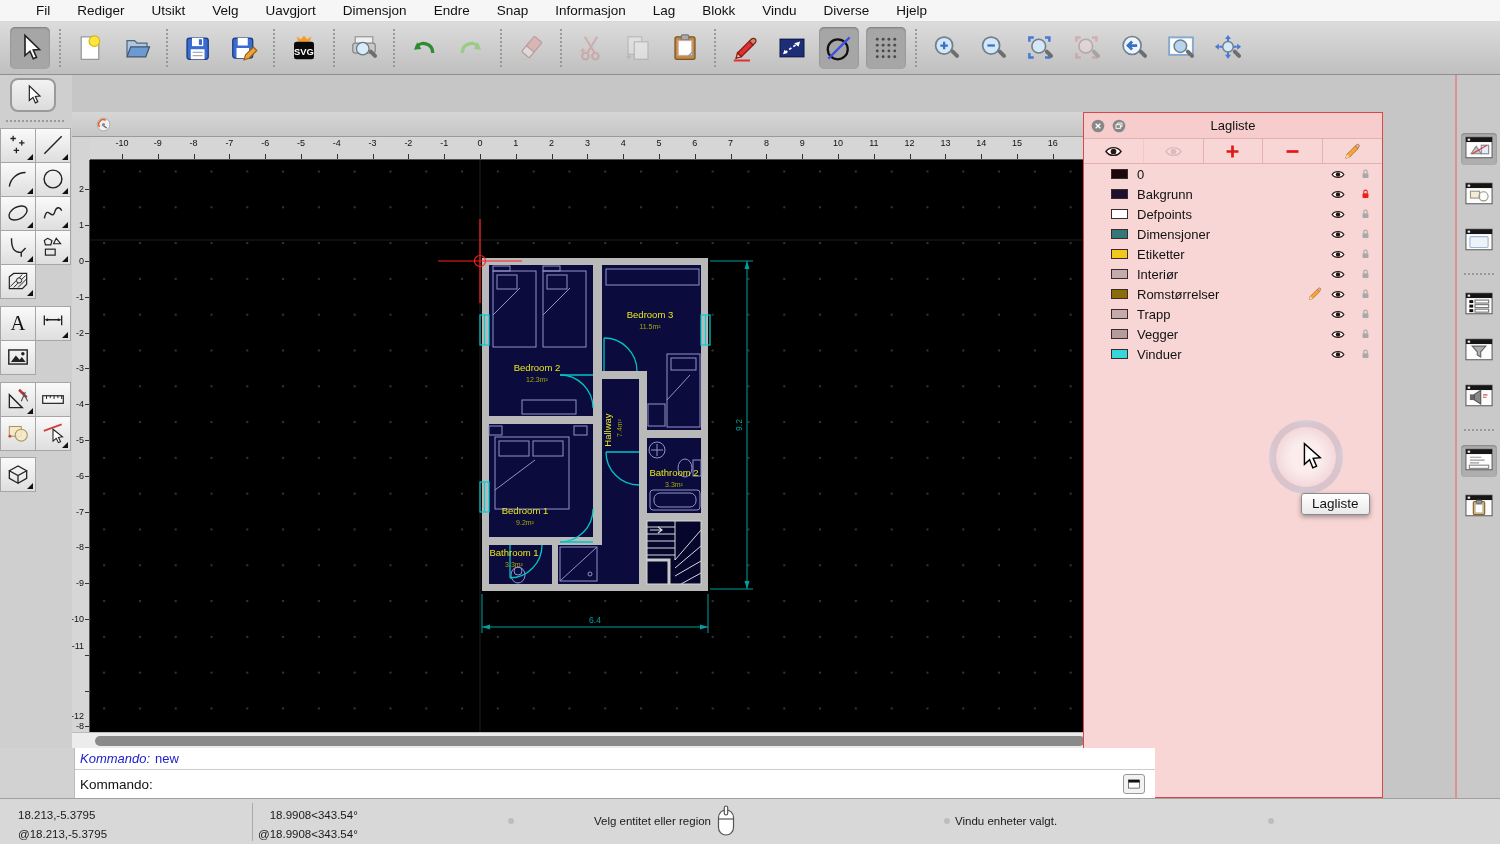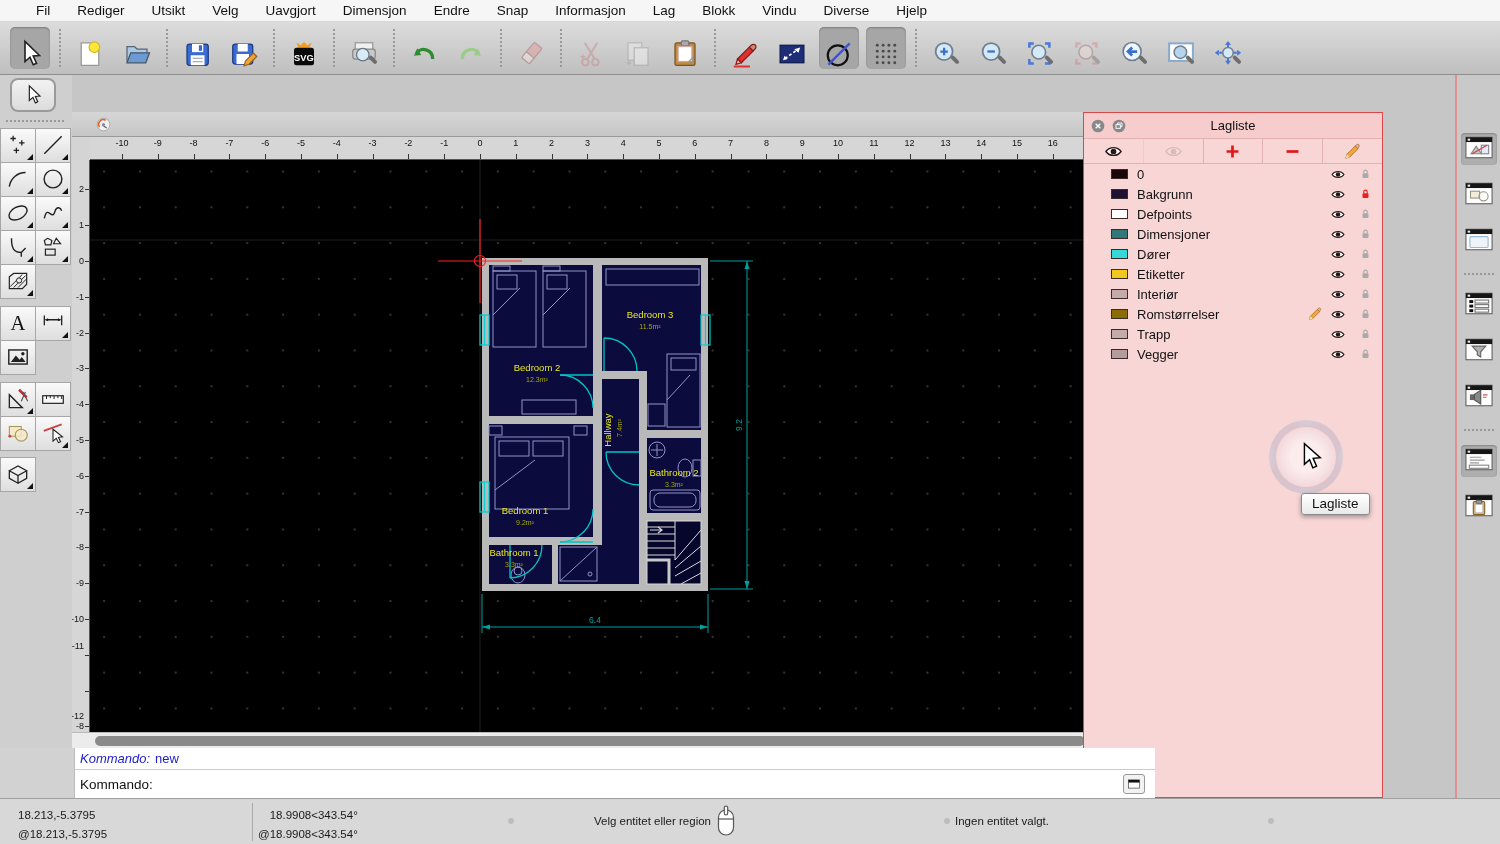--- a/index.html
+++ b/index.html
@@ -10,21 +10,21 @@
   
   .menubar { position:absolute; left:0; top:0; width:1500px; height:22px; background:#f6f6f6;
     border-bottom:1px solid #d8d8d8; display:flex; align-items:center; padding-left:36px; gap:27px; }
   .menu-item { font-size:13.5px; color:#111; cursor:default; }
 
   
   .toolbar { position:absolute; left:0; top:22px; width:1500px; height:53px;
     background:linear-gradient(#dcdcdc,#bfbfbf); border-bottom:1px solid #8f8f8f;
     display:flex; align-items:center; padding-left:10px; gap:7px; }
   .tb-btn { width:40px; height:42px; border:none; background:transparent; display:flex;
-    align-items:flex-end; justify-content:center; border-radius:5px; }
+    align-items:center; justify-content:center; border-radius:5px; }
   .tb-btn.pressed { background:#a6a6a6; box-shadow:inset 0 1px 2px rgba(0,0,0,.25); }
   .tb-btn.disabled { opacity:.4; }
   .tb-ic { width:30px; height:30px; display:block; }
   .tb-ic svg { width:100%; height:100%; }
   .tb-sep { align-self:center; height:38px; border-left:2px dotted #999; margin:0 2px; }
 
   
   .workspace { position:absolute; left:0; top:75px; width:1500px; height:723px; background:#c6c6c6; }
 
   
@@ -839,37 +839,20 @@
               </svg>
             </span>
             <span class="layer-lock">
               <svg viewBox="0 0 24 24">
                 <rect x="6.5" y="10.5" width="11" height="9" rx="1.5" fill="#a9a9a9"></rect>
                 <path d="M8.8 10.5V8a3.2 3.2 0 0 1 6.4 0v2.5" fill="none" stroke="#a9a9a9" stroke-width="2"></path>
               </svg>
             </span>
           </div>
           <div class="layer-row">
-            <span class="layer-swatch" style="background: rgb(53, 216, 216);"></span>
-            <span class="layer-name">Dører</span>
-            <span class="layer-spacer"></span>
-            <span class="layer-eye">
-              <svg viewBox="0 0 24 24">
-                <path d="M2.5 12C7 5.5 17 5.5 21.5 12 17 18.5 7 18.5 2.5 12Z" fill="#fff" stroke="#2a1616" stroke-width="1.8"></path>
-                <circle cx="12" cy="12" r="3.6" fill="#2a1616"></circle>
-              </svg>
-            </span>
-            <span class="layer-lock">
-              <svg viewBox="0 0 24 24">
-                <rect x="6.5" y="10.5" width="11" height="9" rx="1.5" fill="#a9a9a9"></rect>
-                <path d="M8.8 10.5V8a3.2 3.2 0 0 1 6.4 0v2.5" fill="none" stroke="#a9a9a9" stroke-width="2"></path>
-              </svg>
-            </span>
-          </div>
-          <div class="layer-row">
             <span class="layer-swatch" style="background: rgb(243, 200, 30);"></span>
             <span class="layer-name">Etiketter</span>
             <span class="layer-spacer"></span>
             <span class="layer-eye">
               <svg viewBox="0 0 24 24">
                 <path d="M2.5 12C7 5.5 17 5.5 21.5 12 17 18.5 7 18.5 2.5 12Z" fill="#fff" stroke="#2a1616" stroke-width="1.8"></path>
                 <circle cx="12" cy="12" r="3.6" fill="#2a1616"></circle>
               </svg>
             </span>
             <span class="layer-lock">
@@ -933,20 +916,37 @@
             <span class="layer-lock">
               <svg viewBox="0 0 24 24">
                 <rect x="6.5" y="10.5" width="11" height="9" rx="1.5" fill="#a9a9a9"></rect>
                 <path d="M8.8 10.5V8a3.2 3.2 0 0 1 6.4 0v2.5" fill="none" stroke="#a9a9a9" stroke-width="2"></path>
               </svg>
             </span>
           </div>
           <div class="layer-row">
             <span class="layer-swatch" style="background: rgb(180, 156, 156);"></span>
             <span class="layer-name">Vegger</span>
+            <span class="layer-spacer"></span>
+            <span class="layer-eye">
+              <svg viewBox="0 0 24 24">
+                <path d="M2.5 12C7 5.5 17 5.5 21.5 12 17 18.5 7 18.5 2.5 12Z" fill="#fff" stroke="#2a1616" stroke-width="1.8"></path>
+                <circle cx="12" cy="12" r="3.6" fill="#2a1616"></circle>
+              </svg>
+            </span>
+            <span class="layer-lock">
+              <svg viewBox="0 0 24 24">
+                <rect x="6.5" y="10.5" width="11" height="9" rx="1.5" fill="#a9a9a9"></rect>
+                <path d="M8.8 10.5V8a3.2 3.2 0 0 1 6.4 0v2.5" fill="none" stroke="#a9a9a9" stroke-width="2"></path>
+              </svg>
+            </span>
+          </div>
+          <div class="layer-row">
+            <span class="layer-swatch" style="background: rgb(53, 216, 216);"></span>
+            <span class="layer-name">Vinduer</span>
             <span class="layer-spacer"></span>
             <span class="layer-eye">
               <svg viewBox="0 0 24 24">
                 <path d="M2.5 12C7 5.5 17 5.5 21.5 12 17 18.5 7 18.5 2.5 12Z" fill="#fff" stroke="#2a1616" stroke-width="1.8"></path>
                 <circle cx="12" cy="12" r="3.6" fill="#2a1616"></circle>
               </svg>
             </span>
             <span class="layer-lock">
               <svg viewBox="0 0 24 24">
                 <rect x="6.5" y="10.5" width="11" height="9" rx="1.5" fill="#a9a9a9"></rect>
@@ -1074,16 +1074,16 @@
       <div>@18.9908&lt;343.54°</div>
     </div>
     <div class="sb-dot" style="left:508px"></div>
     <div class="sb-hint">Velg entitet eller region</div>
     <svg class="sb-mouse" viewBox="0 0 24 32">
       <rect x="4.5" y="5" width="15" height="25" rx="7.5" fill="#fff" stroke="#555" stroke-width="1.2"></rect>
       <line x1="4.5" y1="14" x2="19.5" y2="14" stroke="#555" stroke-width="1.2"></line>
       <rect x="10.3" y="1" width="3.4" height="9" rx="1.7" fill="#fff" stroke="#555" stroke-width="1.2"></rect>
     </svg>
     <div class="sb-dot" style="left:944px"></div>
-    <div class="sb-sel">Ingen entitet valgt.</div>
+    <div class="sb-sel">Vindu enheter valgt.</div>
     <div class="sb-dot" style="left:1268px"></div>
   </div>
 </div>
 
 </body></html>

